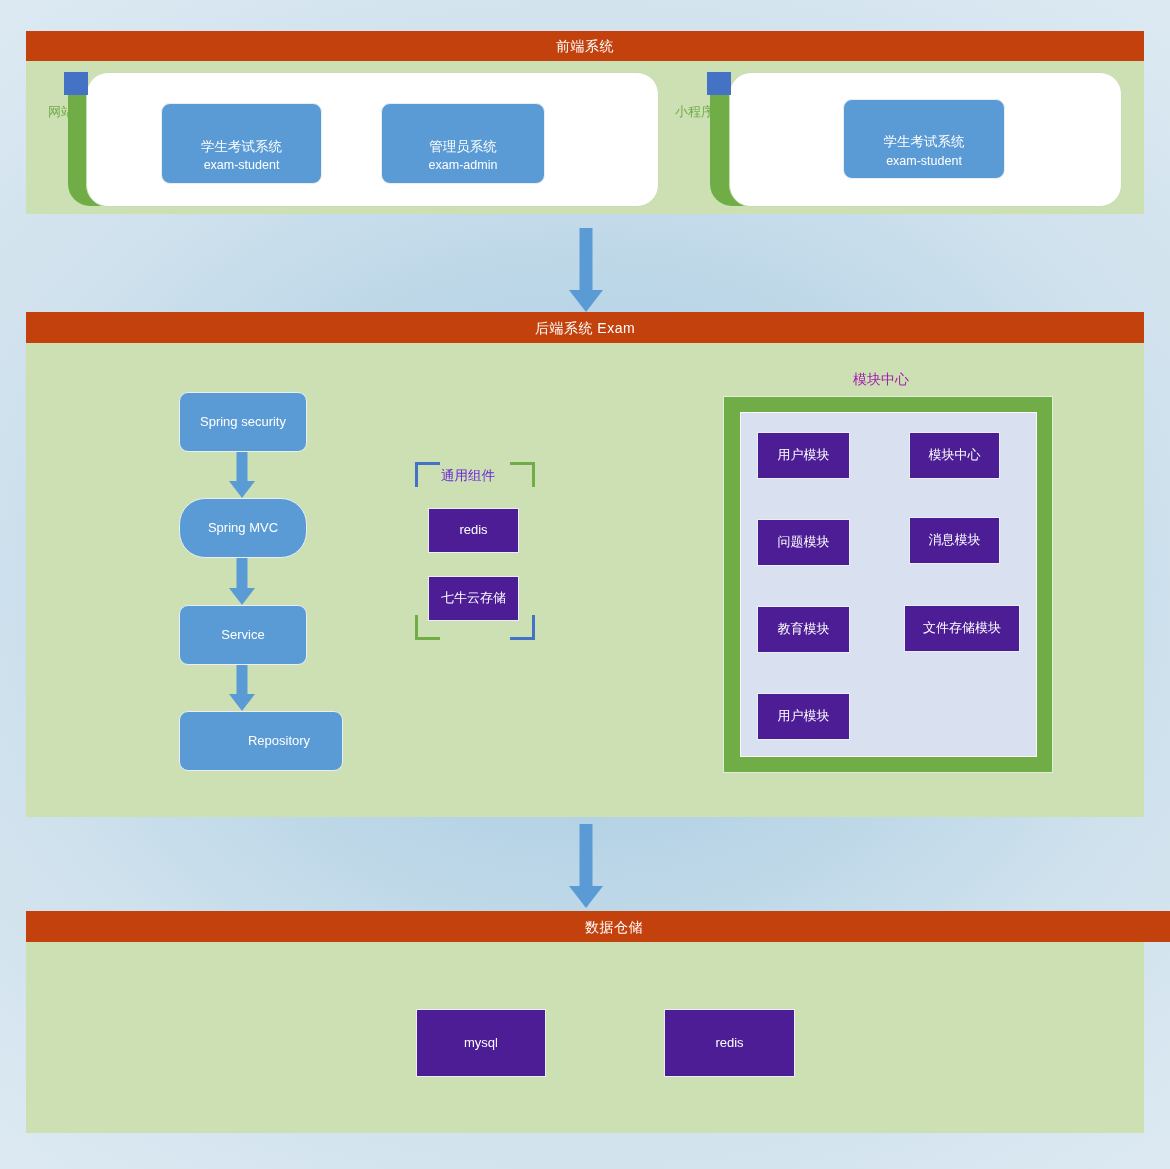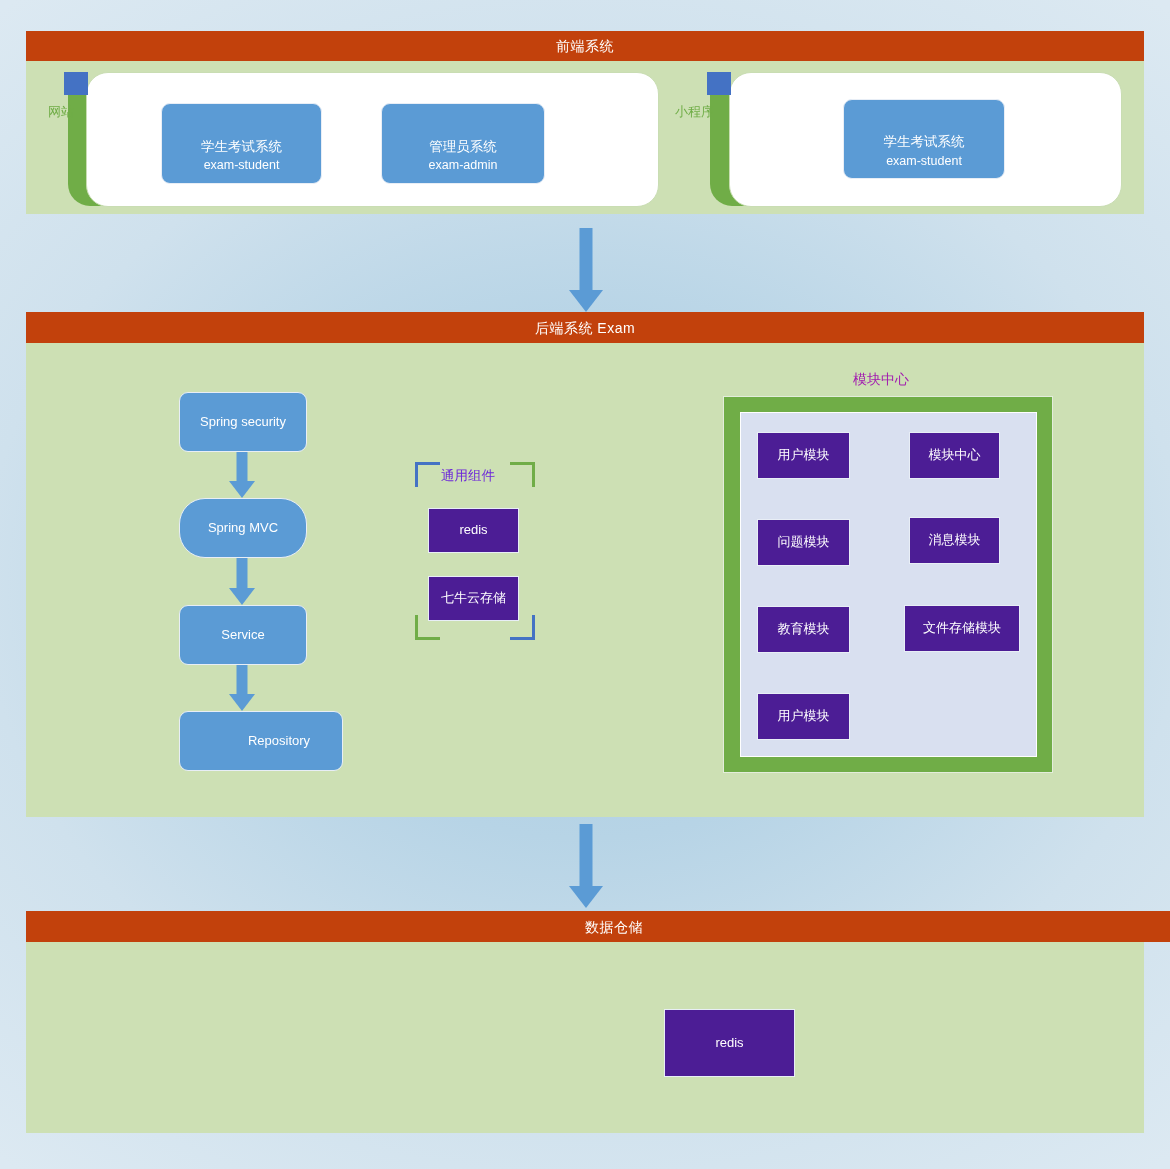--- a/index.html
+++ b/index.html
@@ -295,17 +295,20 @@
   <div class="arrow-v" style="left:562px; top:824px; width:48px; height:84px;">
     <div class="shaft" style="width:13px; height:62px;"></div>
     <div class="head"></div>
   </div>
 
   <div class="band-body" style="left:26px; top:941px; width:1118px; height:192px;"></div>
   <div class="band-header" style="left:26px; top:911px; width:1118px; height:31px;padding-left:29px;">
     <span>数据仓储</span>
   </div>
 
+  <div class="node-sq" style="left:416px; top:1009px; width:128px; height:66px;">
+    <span>mysql</span>
+  </div>
   <div class="node-sq" style="left:664px; top:1009px; width:129px; height:66px;">
     <span>redis</span>
   </div>
 
 </div>
 
 </body></html>

